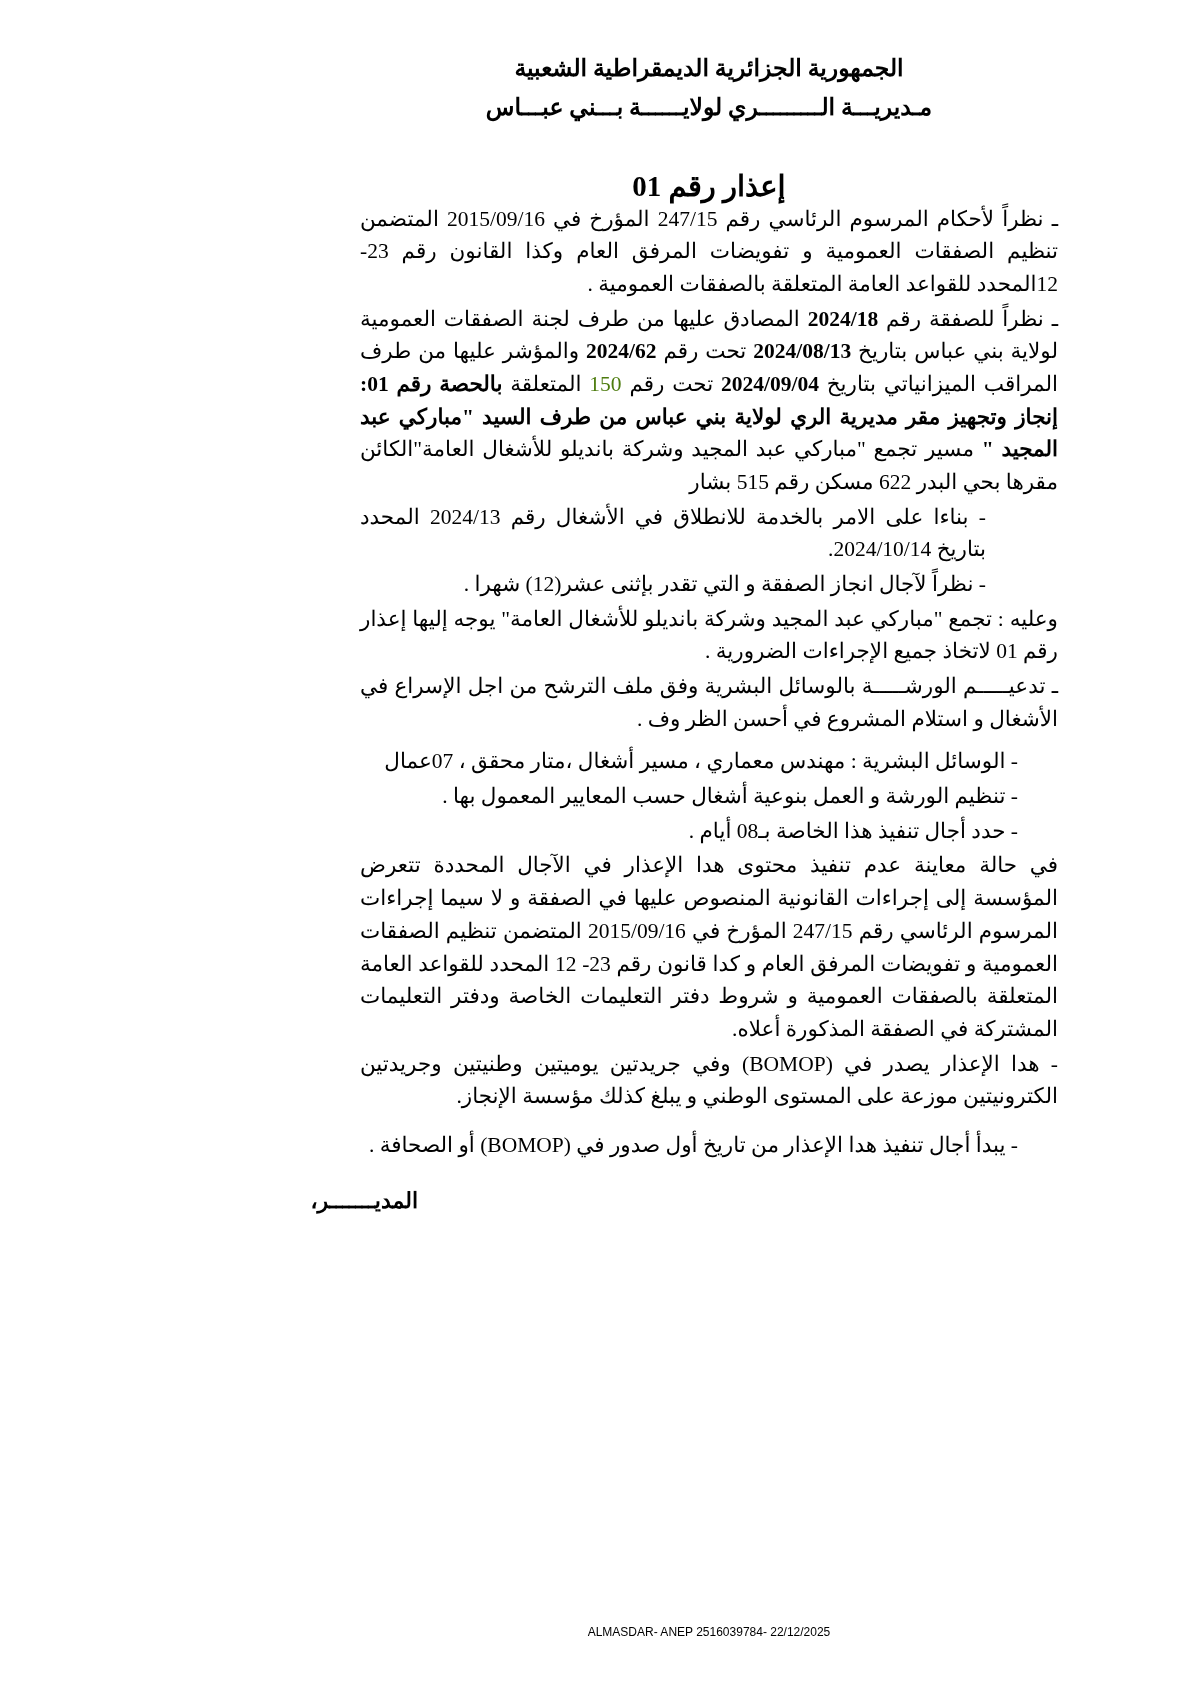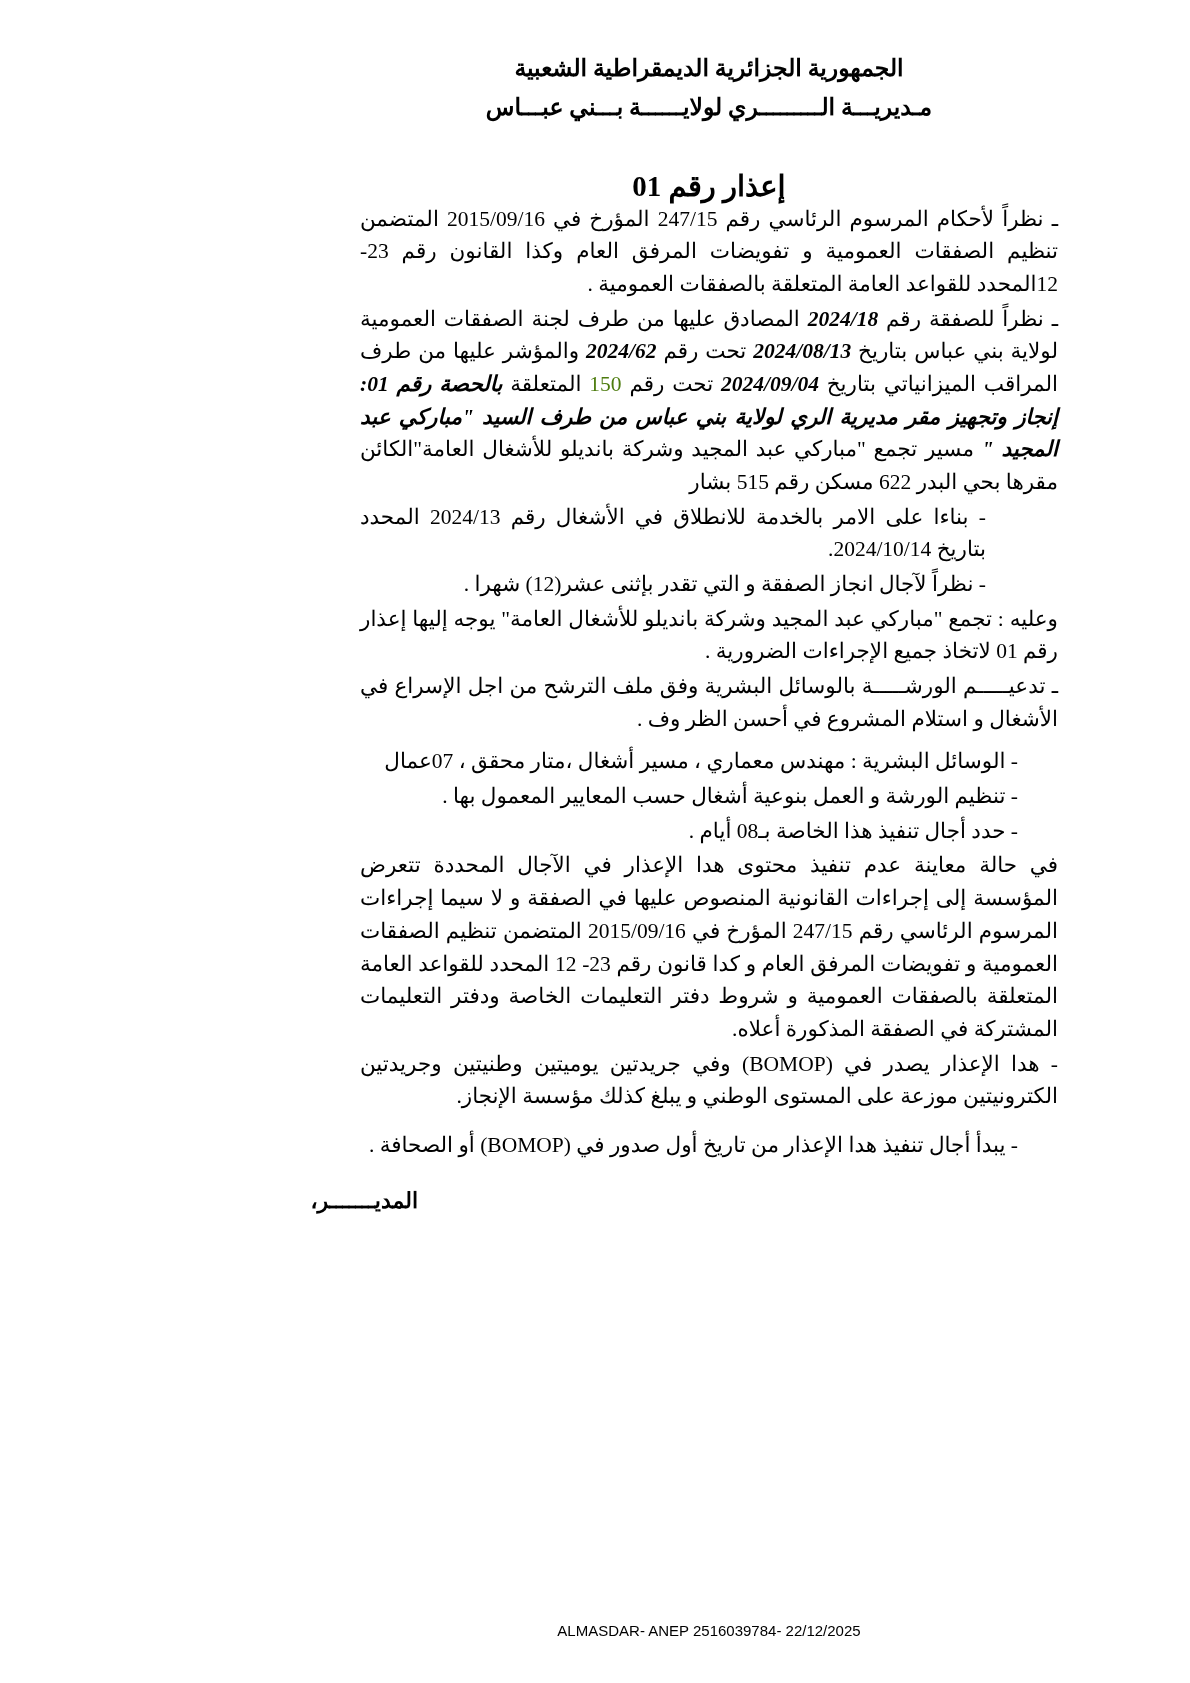--- a/index.html
+++ b/index.html
@@ -63,21 +63,21 @@
     margin: 0 0 2px 0;
     text-align: justify;
   }
   .para.indent-list {
     padding-right: 72px;
   }
   .para.indent-list2 {
     padding-right: 40px;
     text-align: right;
   }
-  b, .b { font-weight: bold; font-style: italic; }
+  b, .b { font-weight: bold; }
   .red { color: #4d7c0f; }
 
   .gap-sm { height: 8px; }
   .gap-md { height: 14px; }
 
   
   .signature {
     margin-top: 26px;
     font-weight: bold;
     font-size: 22px;
@@ -87,21 +87,21 @@
 
   
   .footer {
     position: absolute;
     left: 0;
     right: 0;
     bottom: 44px;
     text-align: center;
     direction: ltr;
     font-family: "Liberation Sans", "DejaVu Sans", sans-serif;
-    font-size: 15px;
+    font-size: 12px;
     color: #000000;
   }
 </style>
 </head>
 <body>
 
 <div class="page">
 
   <div class="header">
     <div class="line1">الجمهورية الجزائرية الديمقراطية الشعبية</div>

